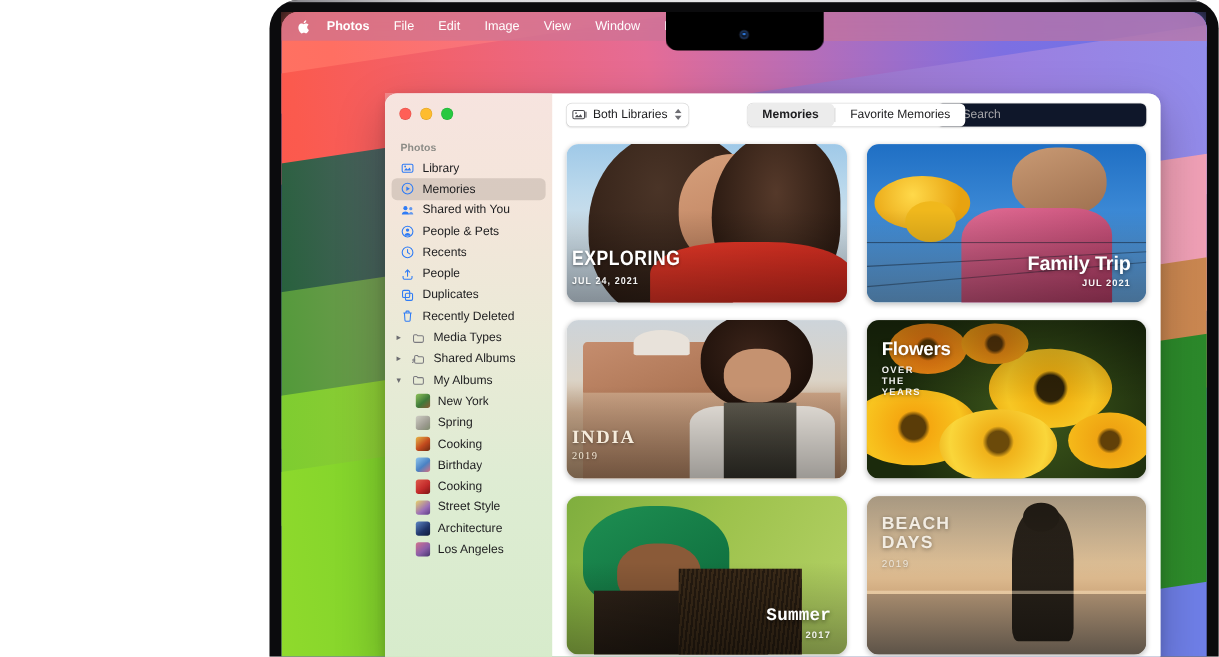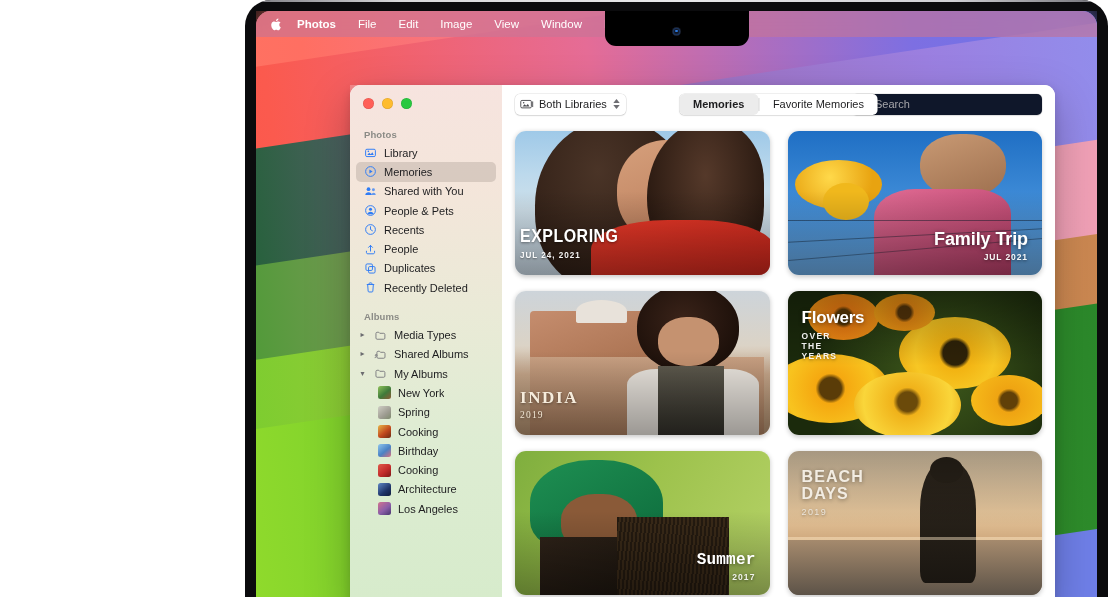--- a/index.html
+++ b/index.html
@@ -316,21 +316,20 @@
 
         <div class="srow">
           <svg class="ico" viewBox="0 0 16 16" fill="none" stroke="#2f7cf6" stroke-width="1.2">
             <path d="M3.4 4.3h9.2"></path>
             <path d="M6.3 4.3V3.1c0-.5.4-.8.8-.8h1.8c.4 0 .8.3.8.8v1.2"></path>
             <path d="M4.5 4.3l.6 8.2c0 .6.5 1 1 1h3.8c.5 0 1-.4 1-1l.6-8.2"></path>
           </svg>
           <span class="lbl">Recently Deleted</span>
         </div>
 
-        <div class="sec-title" style="margin-top:8px">Albums</div>
 
         <div class="srow albrow">
           <span class="disc">▸</span>
           <svg class="ico" viewBox="0 0 16 16" fill="none" stroke="#7b7b80" stroke-width="1.15">
             <path d="M2.4 5.4c0-.8.6-1.4 1.4-1.4h2.1l1.2 1.3h4.9c.8 0 1.4.6 1.4 1.4v4.5c0 .8-.6 1.4-1.4 1.4H3.8c-.8 0-1.4-.6-1.4-1.4z"></path>
           </svg>
           <span class="lbl">Media Types</span>
         </div>
 
         <div class="srow albrow">
@@ -363,20 +362,24 @@
           <span class="thumb" style="background:linear-gradient(140deg,#e8b648,#c24a1e 55%,#6c2a12)"></span>
           <span class="lbl">Cooking</span>
         </div>
         <div class="srow albrow child">
           <span class="thumb" style="background:linear-gradient(140deg,#8ec5ec,#4a82c4 55%,#d8707e)"></span>
           <span class="lbl">Birthday</span>
         </div>
         <div class="srow albrow child">
           <span class="thumb" style="background:linear-gradient(140deg,#e05a4a,#c32b2b 55%,#7d1616)"></span>
           <span class="lbl">Cooking</span>
+        </div>
+        <div class="srow albrow child">
+          <span class="thumb" style="background:linear-gradient(140deg,#e8d36a,#9b6fb8 60%,#5e3d86)"></span>
+          <span class="lbl">Street Style</span>
         </div>
         <div class="srow albrow child">
           <span class="thumb" style="background:linear-gradient(140deg,#5e86c4,#1f3468 60%,#101c3c)"></span>
           <span class="lbl">Architecture</span>
         </div>
         <div class="srow albrow child">
           <span class="thumb" style="background:linear-gradient(140deg,#d2738f,#8b5ea8 55%,#47356e)"></span>
           <span class="lbl">Los Angeles</span>
         </div>
       </div>

